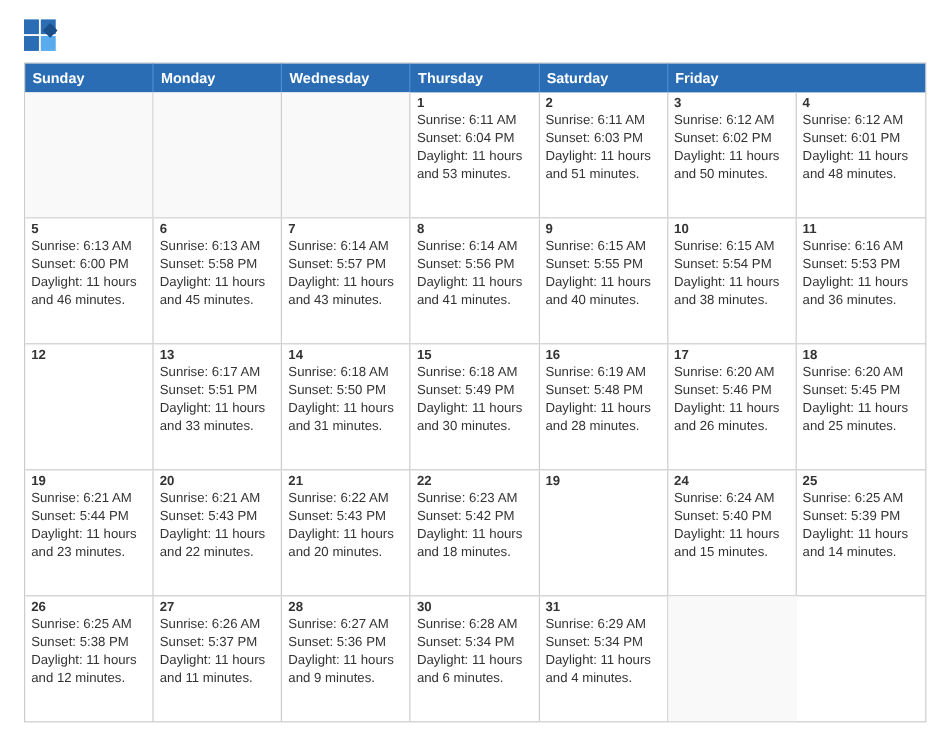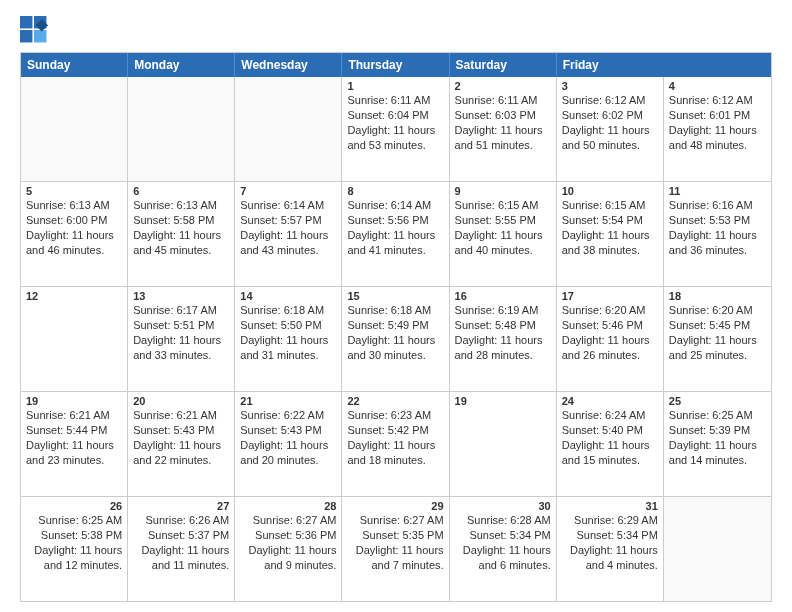--- a/index.html
+++ b/index.html
@@ -78,21 +78,21 @@
       flex: 1;
       display: flex;
       flex-direction: column;
     }
     .cal-row {
       display: grid;
       grid-template-columns: repeat(7, 1fr);
       flex: 1;
       border-bottom: 1px solid #ccc;
     }
-    .cal-row:last-child { border-bottom: none; text-align: right; }
+    .cal-row:last-child { border-bottom: none; }
     .cal-cell {
       border-right: 1px solid #ccc;
       padding: 3px 5px;
       font-size: 9.5px;
       color: #333;
       vertical-align: top;
       min-height: 0;
       overflow: hidden;
     }
     .cal-cell:last-child { border-right: none; }
@@ -313,26 +313,20 @@
 Sunset: 5:37 PM
 Daylight: 11 hours and 11 minutes.</div>
           </div>
           <div class="cal-cell">
             <span class="day-num">28</span>
             <div class="cell-info">Sunrise: 6:27 AM
 Sunset: 5:36 PM
 Daylight: 11 hours and 9 minutes.</div>
           </div>
           <div class="cal-cell">
-            <span class="day-num">29</span>
-            <div class="cell-info">Sunrise: 6:27 AM
-Sunset: 5:35 PM
-Daylight: 11 hours and 7 minutes.</div>
-          </div>
-          <div class="cal-cell">
             <span class="day-num">30</span>
             <div class="cell-info">Sunrise: 6:28 AM
 Sunset: 5:34 PM
 Daylight: 11 hours and 6 minutes.</div>
           </div>
           <div class="cal-cell">
             <span class="day-num">31</span>
             <div class="cell-info">Sunrise: 6:29 AM
 Sunset: 5:34 PM
 Daylight: 11 hours and 4 minutes.</div>

